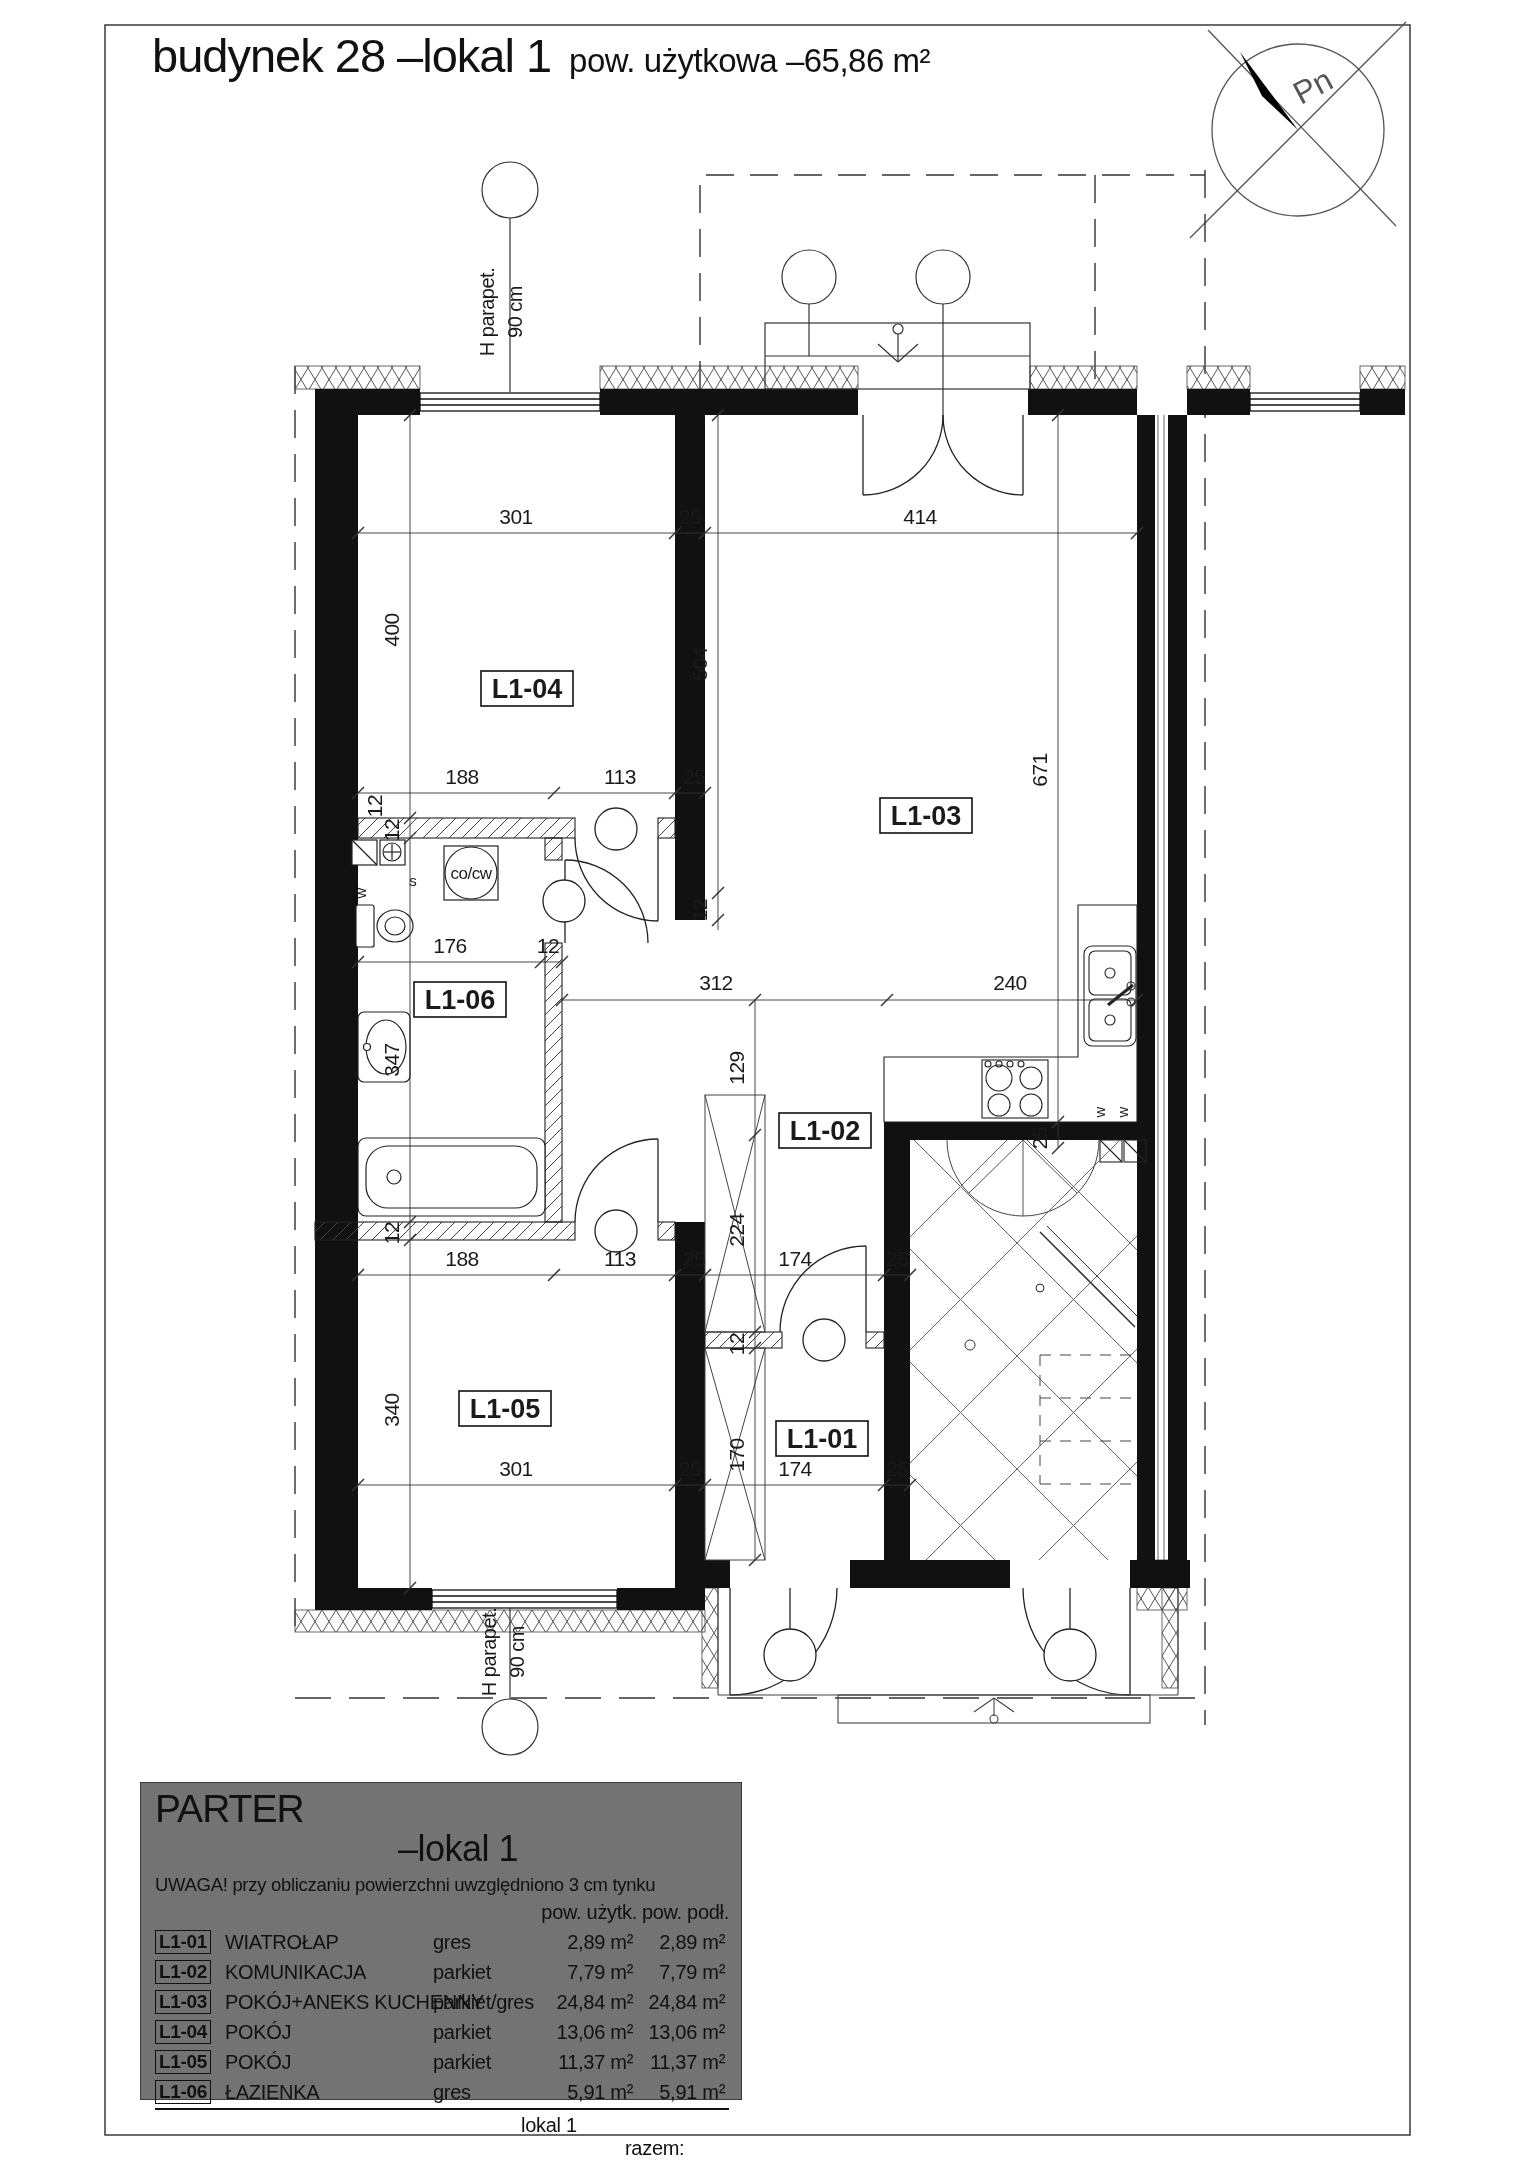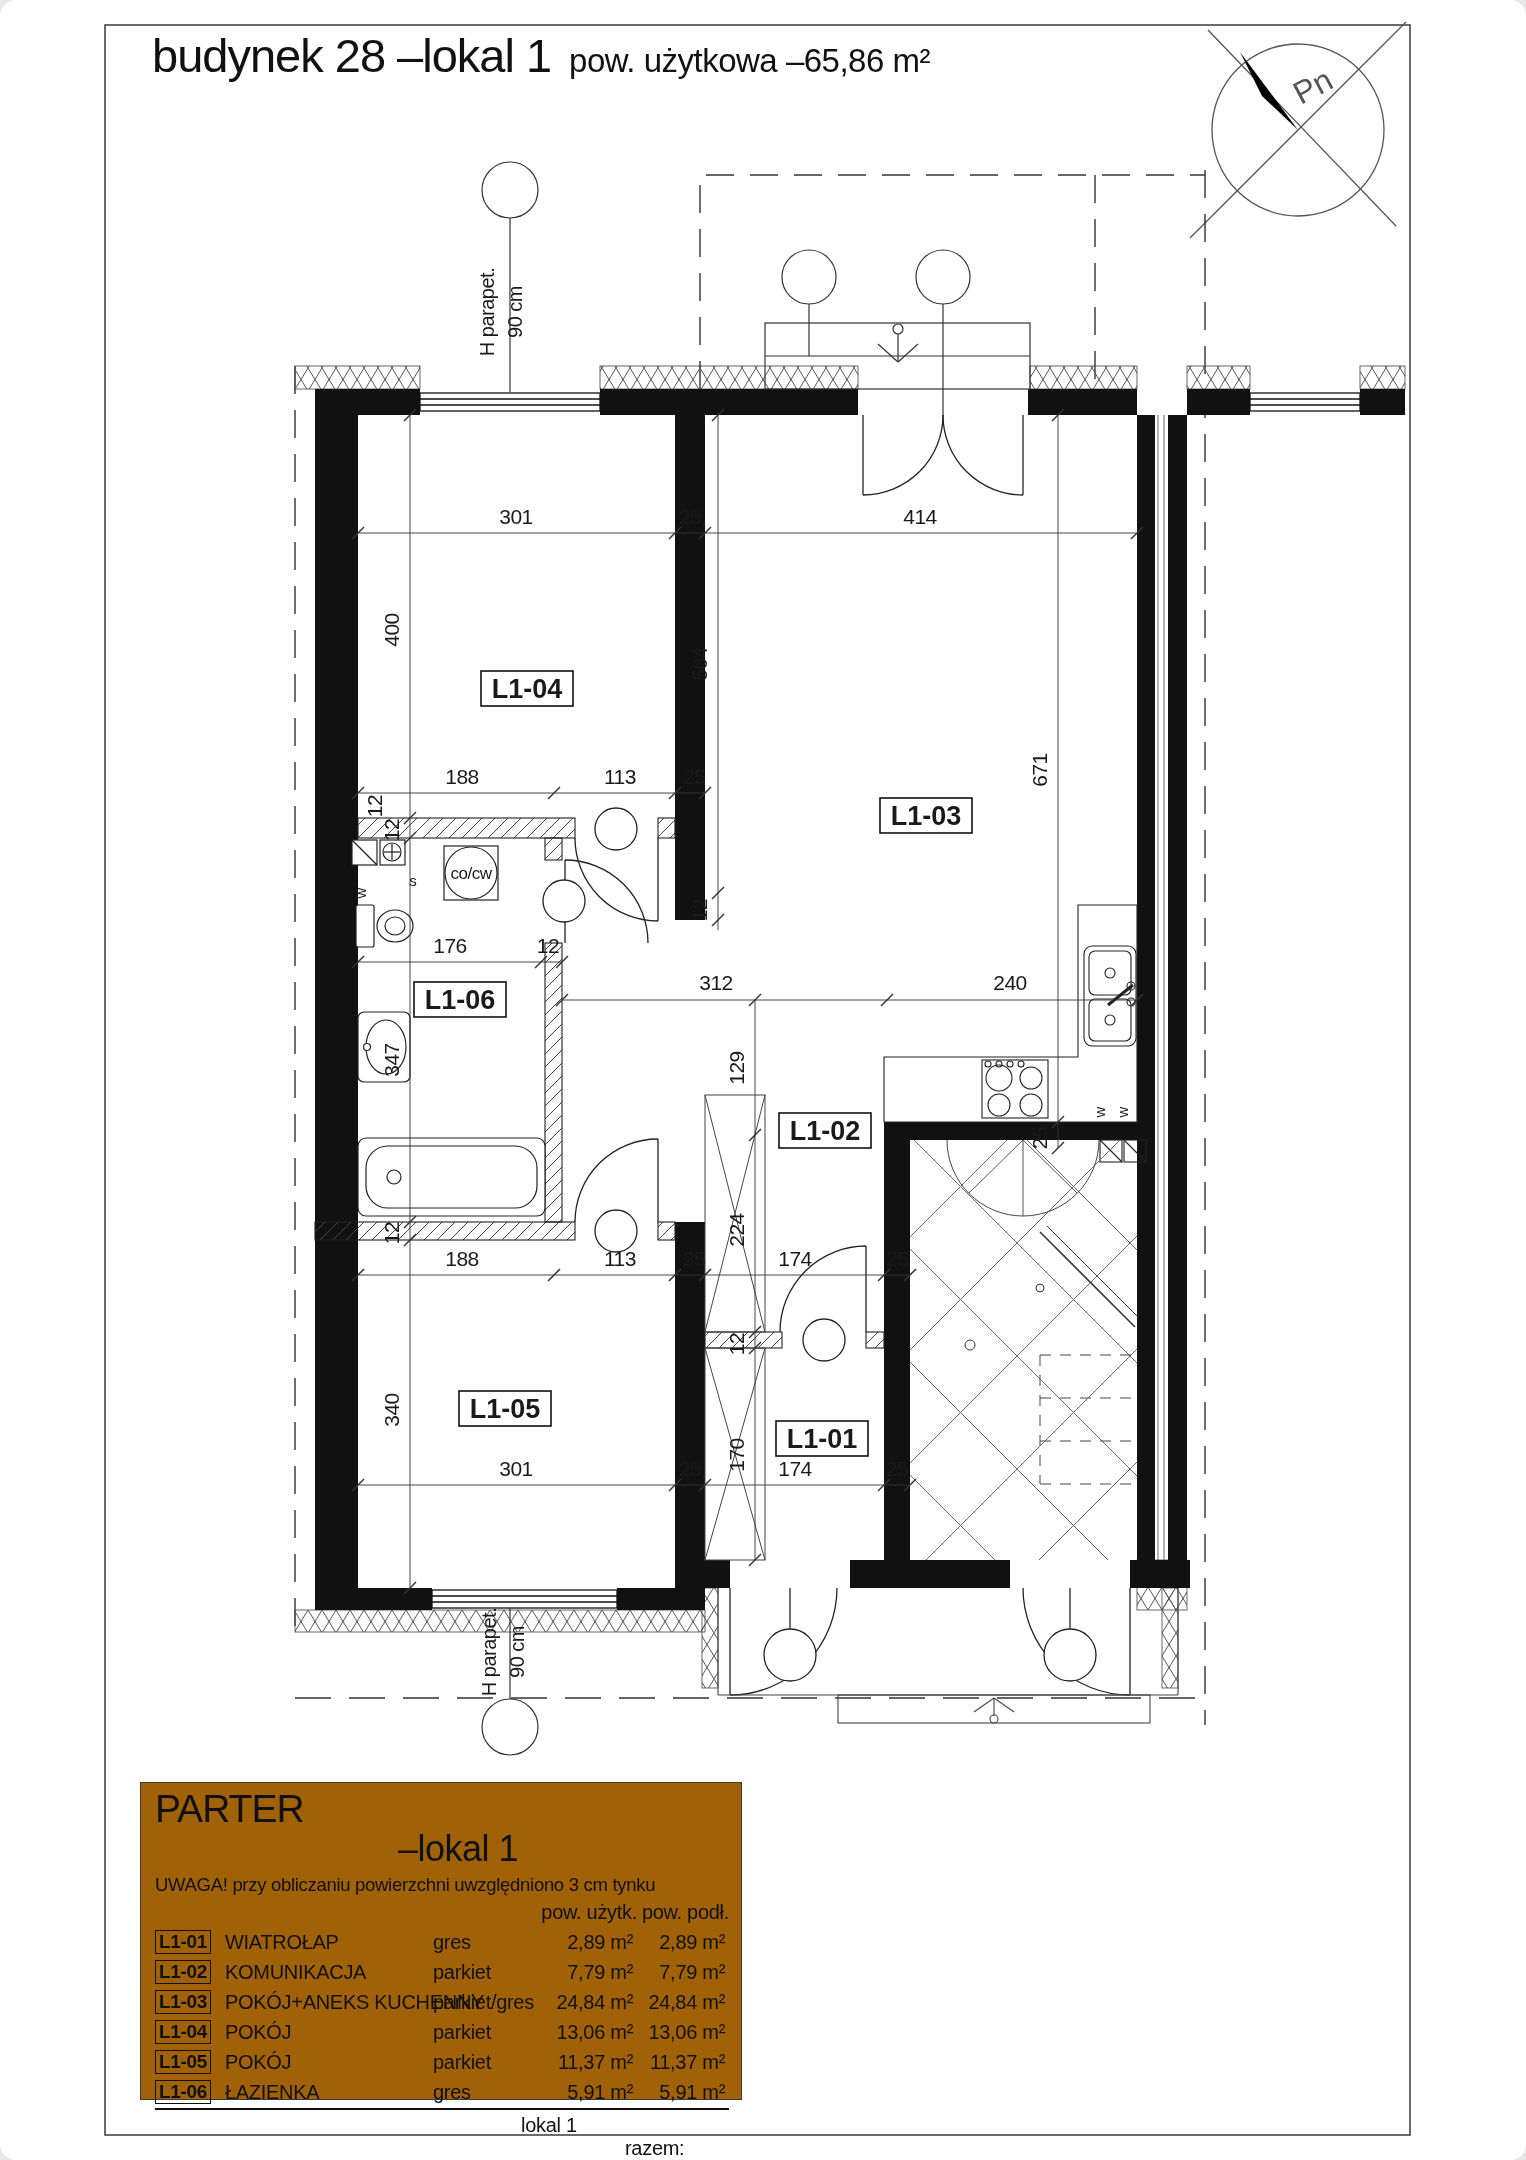--- a/index.html
+++ b/index.html
@@ -1,32 +1,32 @@
 <!DOCTYPE html>
 <html><head>
 <meta charset="utf-8">
 <style>
   html,body{margin:0;padding:0;background:#e8e8e8;}
   body{width:1526px;height:2160px;position:relative;font-family:"Liberation Sans",sans-serif;color:#111;}
-  .sheet{position:absolute;left:0;top:0;width:1526px;height:2160px;background:#fff;overflow:hidden;border-radius:16px;}
+  .sheet{position:absolute;left:0;top:0;width:1526px;height:2160px;background:#fff;overflow:hidden;}
   svg{position:absolute;left:0;top:0;}
   svg text{font-family:"Liberation Sans",sans-serif;fill:#1a1a1a;}
   .dimtxt{font-size:21px;letter-spacing:-0.5px;}
   .anntxt{font-size:20px;letter-spacing:-0.5px;}
   .smalltxt{font-size:15px;}
   .roomtxt{font-size:27px;font-weight:bold;letter-spacing:0;}
   .pntxt{font-size:32px;fill:#555;}
   .boilertxt{font-size:17px;letter-spacing:-0.5px;}
 
   .titlebar{position:absolute;left:152px;top:28px;width:1000px;display:flex;align-items:baseline;gap:18px;white-space:nowrap;}
   .t-main{font-size:47px;letter-spacing:-1px;}
   .t-area{font-size:33px;letter-spacing:-0.5px;}
   .subtitle{position:absolute;left:560px;top:88px;width:430px;text-align:center;font-size:39px;letter-spacing:1px;}
 
-  .legend{position:absolute;left:140px;top:1782px;width:602px;height:318px;border:1.6px solid #3a3a3a;box-sizing:border-box;background:#a16207;padding:6px 12px 0 14px;}
+  .legend{position:absolute;left:140px;top:1782px;width:602px;height:318px;border:1.6px solid #3a3a3a;box-sizing:border-box;background:#737373;padding:6px 12px 0 14px;}
   .lg-title{font-size:39px;letter-spacing:-1px;line-height:1.05;}
   .lg-sub{font-size:36px;letter-spacing:-0.5px;margin-left:32px;line-height:1.05;text-align:center;}
   .lg-note{font-size:18.5px;margin-top:6px;letter-spacing:-0.3px;}
   .lg-table{margin-top:2px;}
   .lg-row{display:flex;align-items:flex-end;height:30px;font-size:20px;letter-spacing:-0.3px;}
   .lg-head{justify-content:flex-end;height:26px;}
   .lg-code{width:70px;flex:0 0 auto;}
   .lg-code span{display:inline-block;border:1.8px solid #111;padding:0 3px;font-weight:bold;font-size:19px;line-height:22px;}
   .lg-name{width:208px;flex:0 0 auto;white-space:nowrap;overflow:visible;}
   .lg-floor{width:104px;flex:0 0 auto;}

